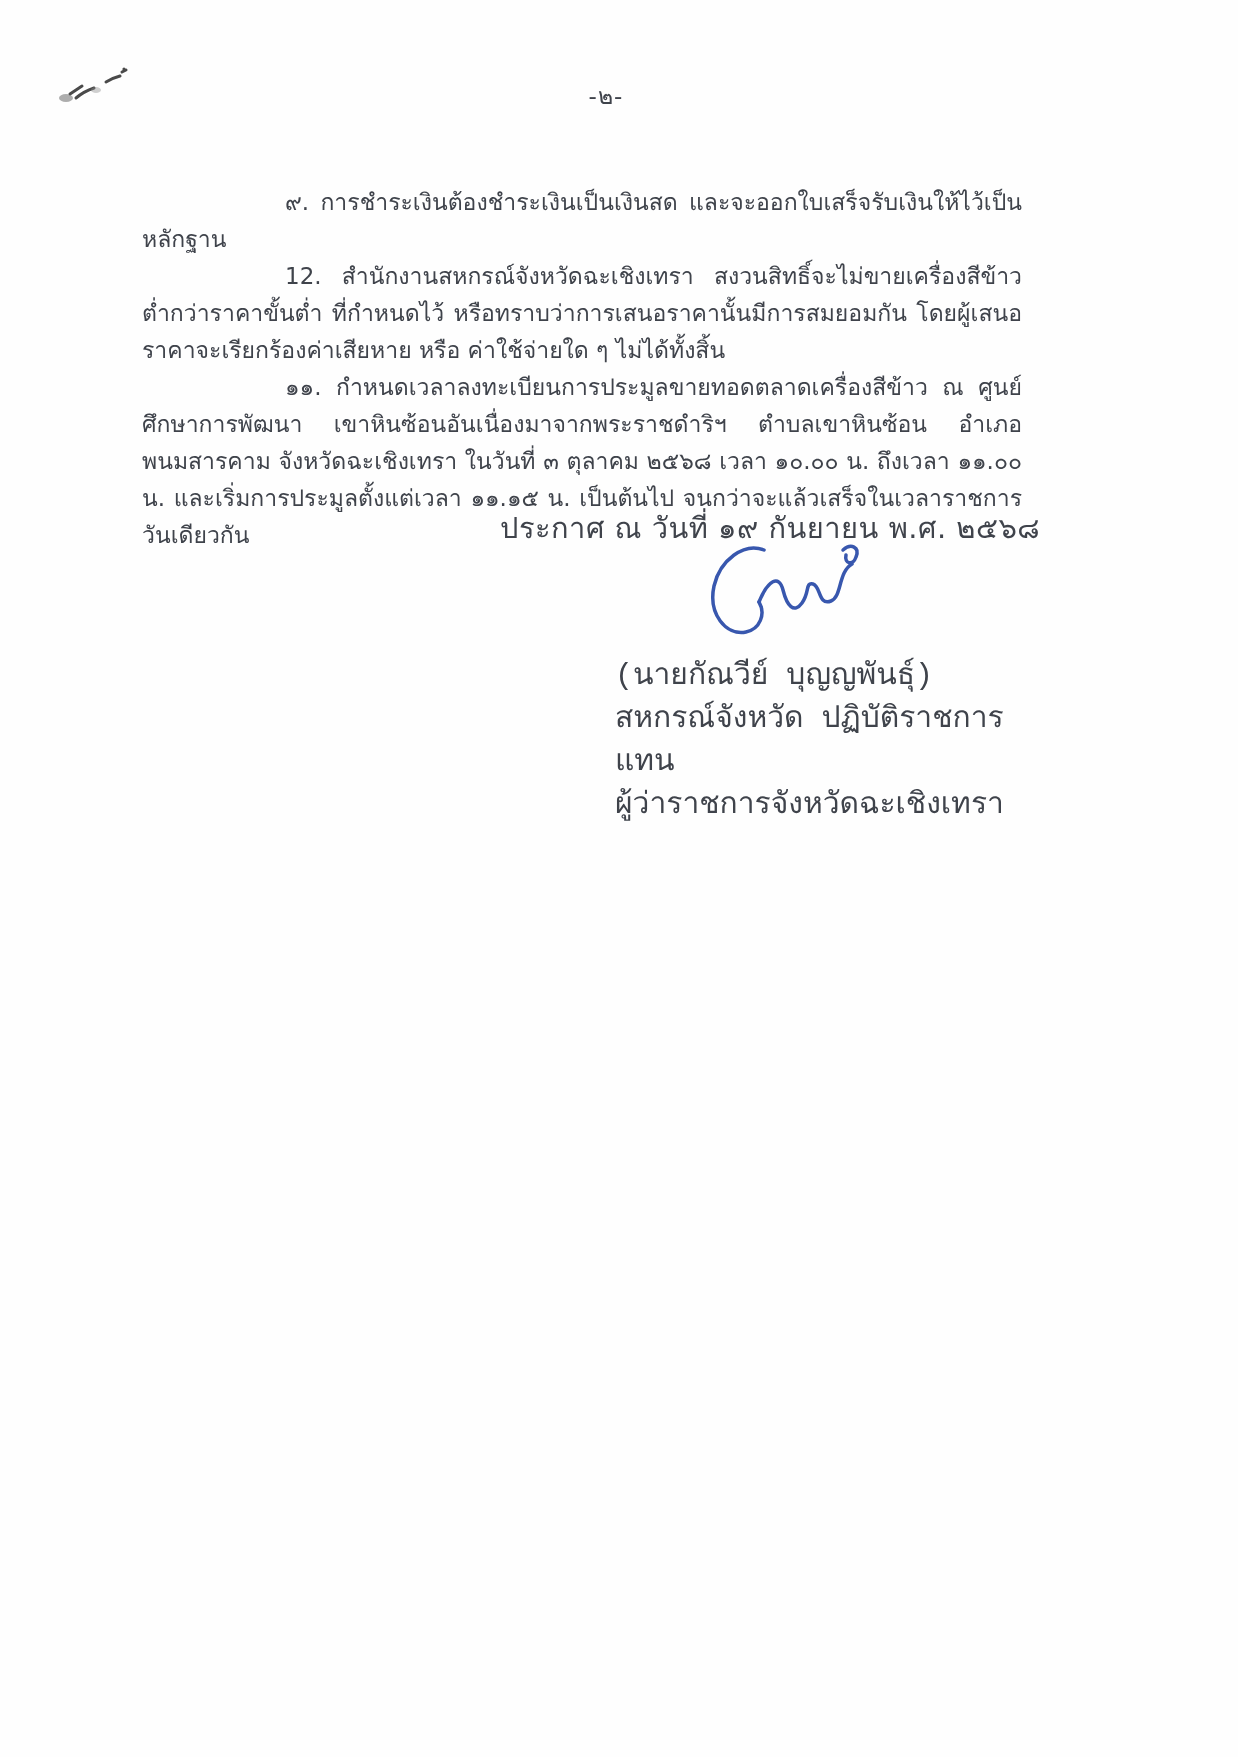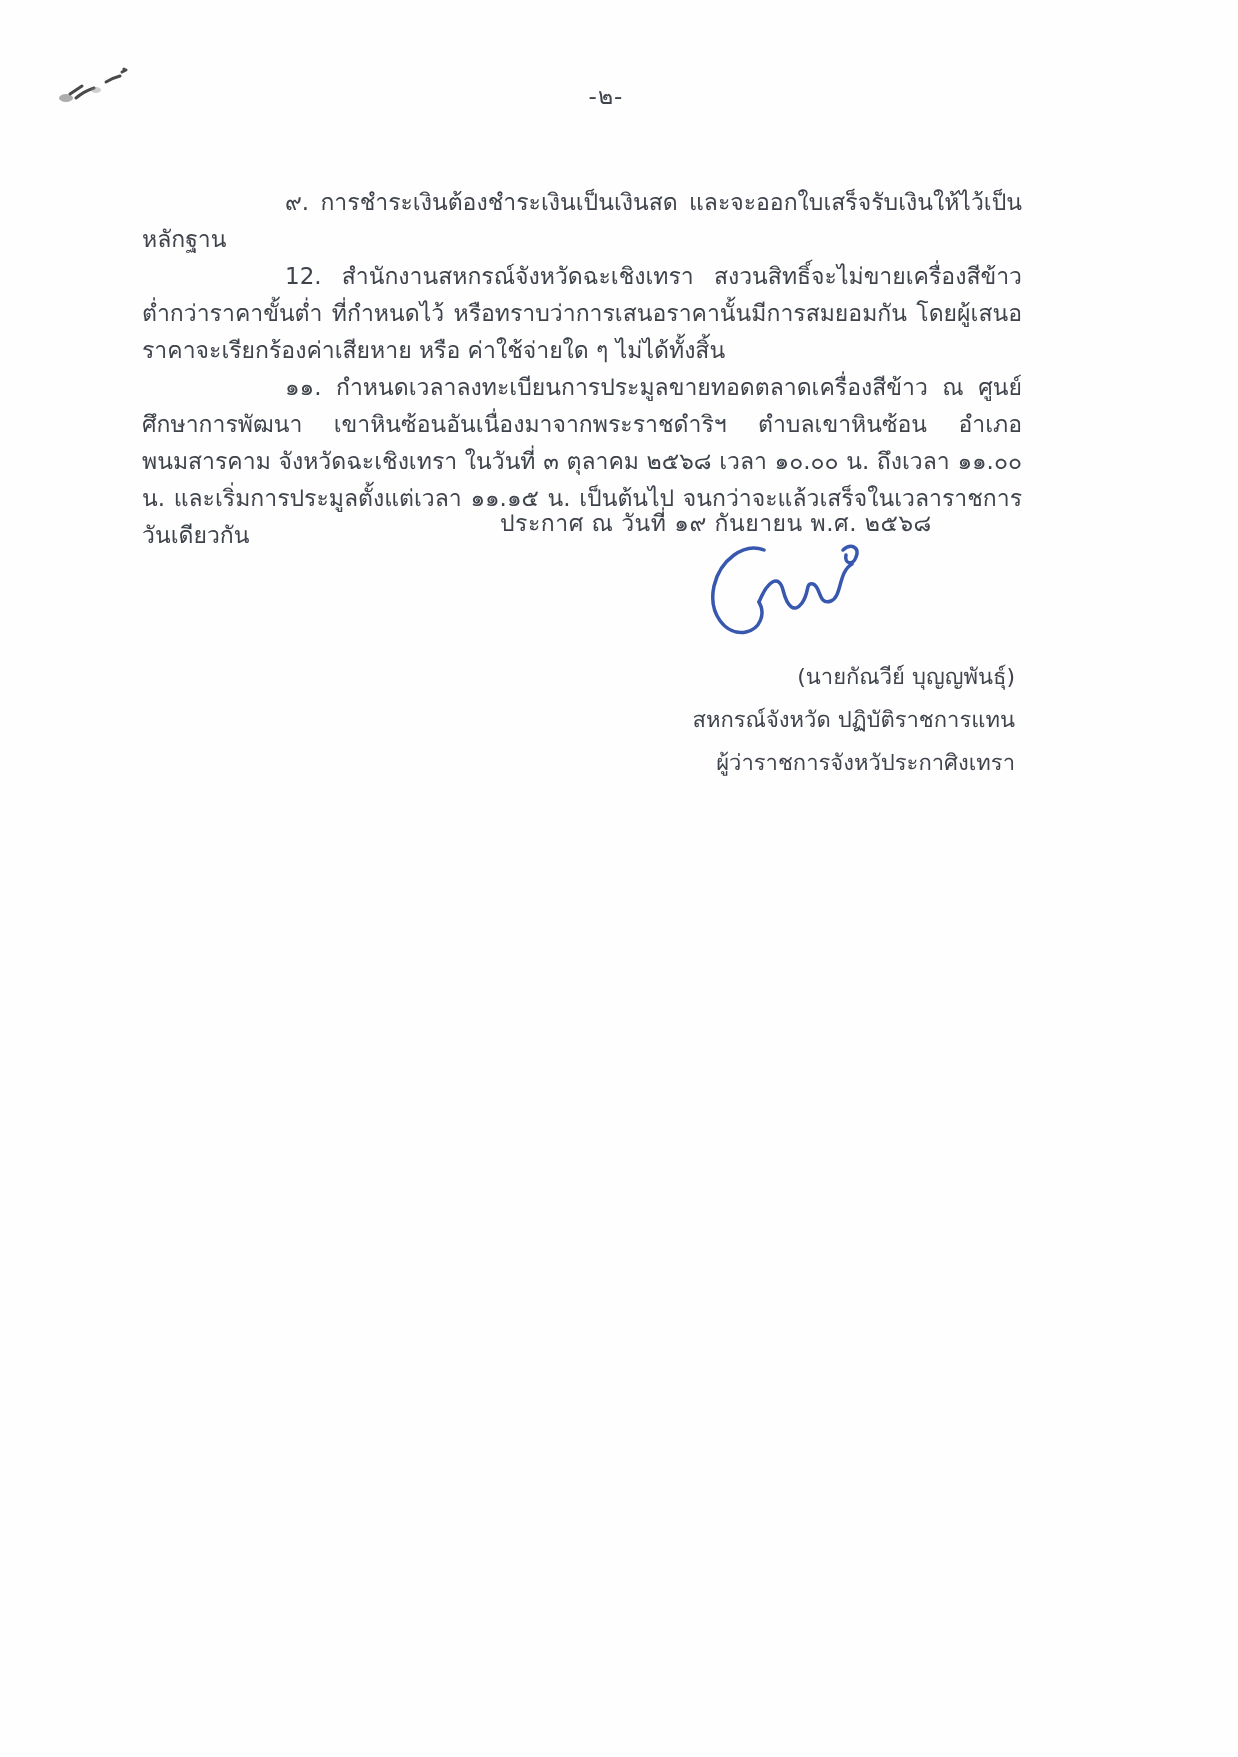--- a/index.html
+++ b/index.html
@@ -43,36 +43,37 @@
     margin: 0;
     text-indent: 143px;
     text-align: justify;
     text-align-last: left;
   }
   .announcement {
     position: absolute;
     left: 500px;
     top: 505px;
     width: 600px;
-    font-size: 23px;
+    font-size: 29px;
     letter-spacing: 0.5px;
   }
   .signature-ink {
     position: absolute;
     left: 700px;
     top: 540px;
   }
   .signoff {
     position: absolute;
     left: 615px;
     top: 655px;
     width: 400px;
-    text-align: right;
-    font-size: 22px;
+    text-align: left;
+    font-size: 30px;
     line-height: 43px;
+    font-family: Liberation Mono, monospace;
   }
 </style>
 </head>
 <body>
 
 <div class="page">
 
   <svg class="scan-artifact" width="95" height="60" viewBox="0 0 95 60">
     <path d="M22,34 L34,26 M28,38 C34,33 40,30 46,28 M58,22 C63,19 68,17 72,16 M74,12 L78,10" stroke="#4a4a4a" stroke-width="3" fill="none" stroke-linecap="round"></path>
     <ellipse cx="18" cy="38" rx="7" ry="4" fill="#6a6a6a" opacity="0.55"></ellipse>
@@ -94,16 +95,16 @@
     <g stroke="#3857ae" stroke-width="3.5" fill="none" stroke-linecap="round" stroke-linejoin="round">
       <path d="M64,10 C44,2 20,20 14,46 C8,74 26,96 46,92 C60,89 66,74 59,62"></path>
       <path d="M59,62 C68,40 79,34 83,50 C87,66 94,74 102,63 C110,52 105,42 113,44 C121,46 118,66 131,61 C142,57 138,32 152,24"></path>
       <path d="M143,10 C151,3 160,7 156,17 C153,26 144,24 146,15"></path>
     </g>
   </svg>
 
   <div class="signoff">
     <div>(นายกัณวีย์ บุญญพันธุ์)</div>
     <div>สหกรณ์จังหวัด ปฏิบัติราชการแทน</div>
-    <div>ผู้ว่าราชการจังหวัประกาศิงเทรา</div>
+    <div>ผู้ว่าราชการจังหวัดฉะเชิงเทรา</div>
   </div>
 
 </div>
 
 </body></html>

